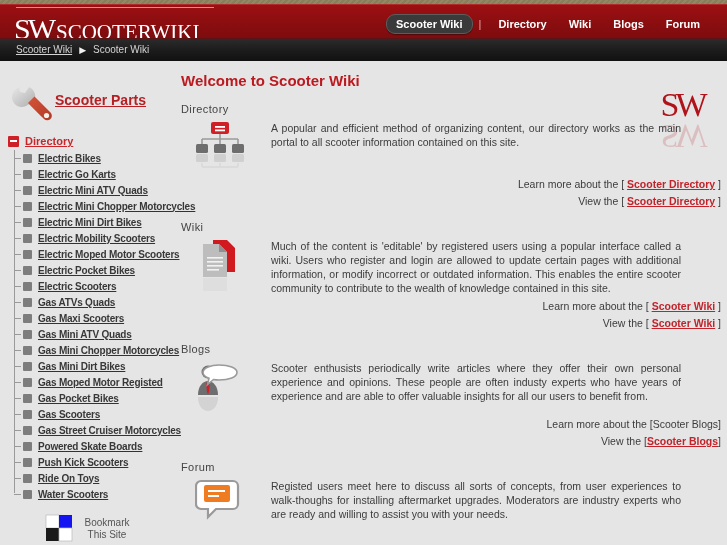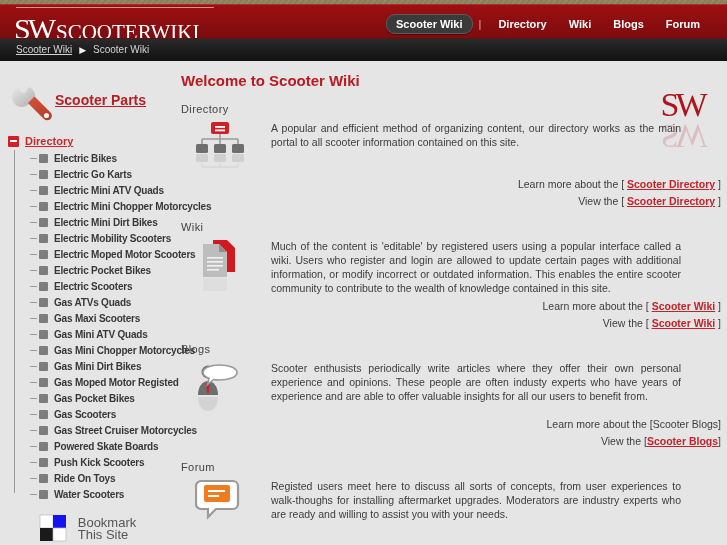--- a/index.html
+++ b/index.html
@@ -201,21 +201,22 @@
   }
   .dir-head-label {
     font-size: 11px;
     font-weight: bold;
     color: #c9262c;
     text-decoration: underline;
   }
   .tree {
     position: relative;
     margin-left: 14px;
-    padding-left: 16px;
+    padding-left: 0;
+    text-decoration: underline;
   }
   .tree::before {
     content: "";
     position: absolute;
     left: 0px;
     top: 0;
     bottom: 9px;
     width: 1px;
     background: #9a9a9a;
   }
@@ -257,24 +258,24 @@
     display: flex;
     align-items: center;
     justify-content: center;
     gap: 9px;
   }
   .bm-icon {
     width: 30px; height: 30px;
     position: relative;
   }
   .bm-text {
-    font-size: 13px;
+    font-size: 10px;
     color: #555;
     line-height: 12px;
-    text-align: left;
+    text-align: center;
   }
 
   
   .welcome {
     margin: 12px 0 0 6px;
     font-size: 15px;
     font-weight: bold;
     color: #bb1a20;
   }
   .intro {

